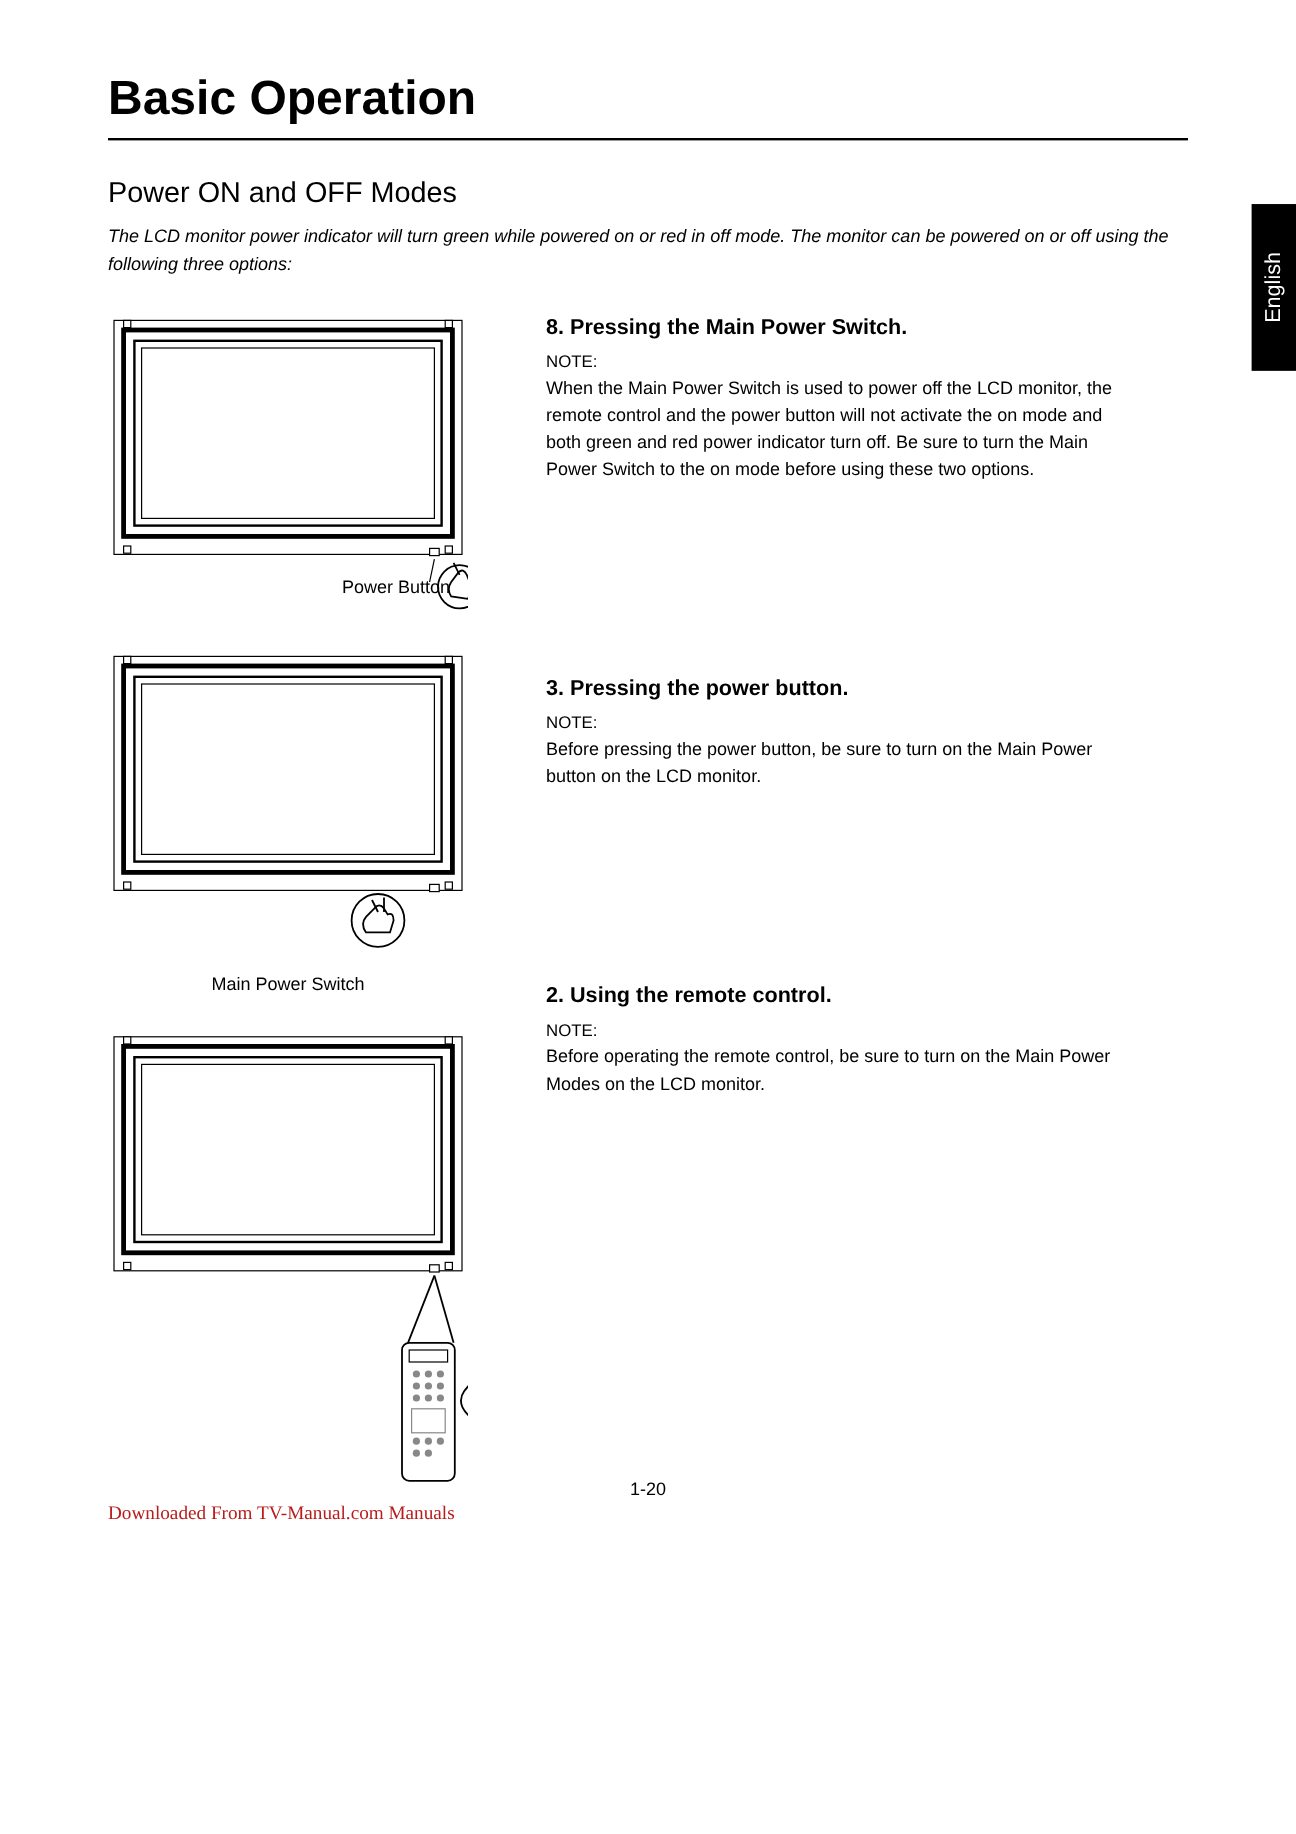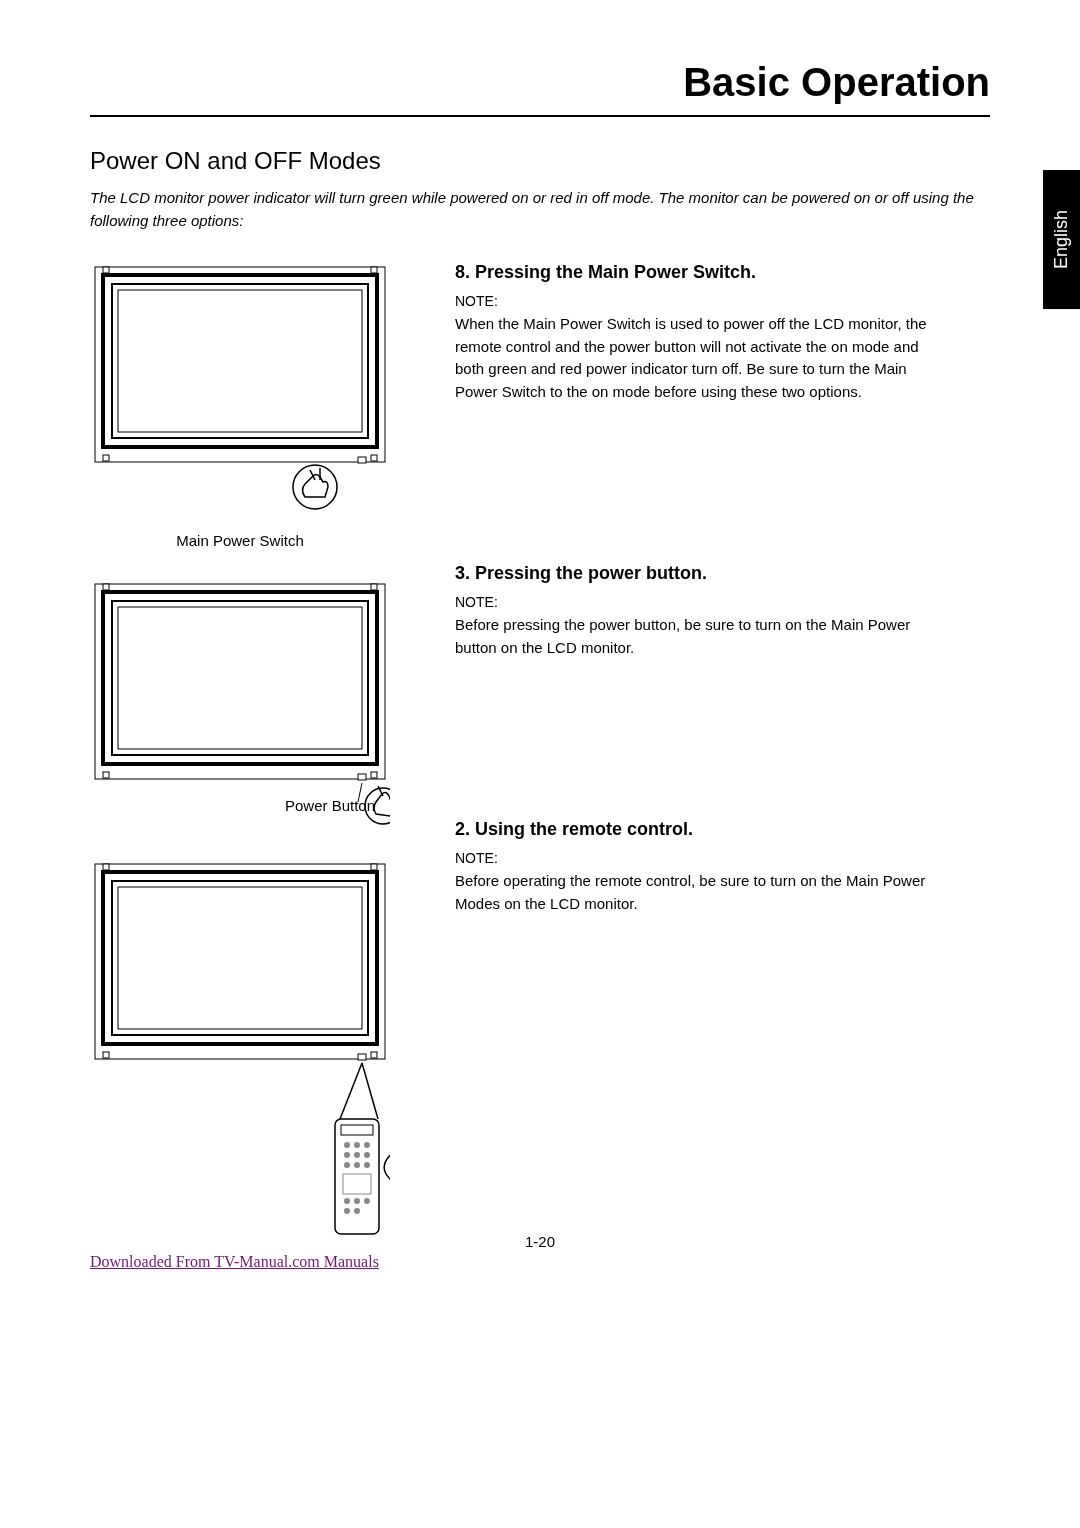--- a/index.html
+++ b/index.html
@@ -14,21 +14,20 @@
   }
   .page {
     padding: 60px 90px 40px 90px;
     box-sizing: border-box;
     position: relative;
   }
   .title {
     font-size: 40px;
     font-weight: bold;
     margin: 0 0 10px 0;
-    text-align: right;
   }
   .title-rule {
     border: none;
     border-top: 2px solid #000;
     margin: 0 0 30px 0;
   }
   .section-heading {
     font-size: 24px;
     font-weight: normal;
     margin: 0 0 12px 0;
@@ -86,62 +85,39 @@
     left: 0;
     width: 100%;
     text-align: center;
     font-size: 15px;
   }
   .download-link {
     position: absolute;
     bottom: 38px;
     left: 90px;
     font-size: 16px;
-    color: #701a75;
-    text-decoration: underline;
+    color: #b91c1c;
     font-family: "Times New Roman", serif;
   }
 </style>
 </head>
 <body>
 
 <div class="page">
 
   <h1 class="title">Basic Operation</h1>
   <hr class="title-rule">
 
   <div class="lang-tab">English</div>
 
   <h2 class="section-heading">Power ON and OFF Modes</h2>
   <p class="intro">The LCD monitor power indicator will turn green while powered on or red in off mode. The monitor can be powered on or off using the following three options:</p>
 
   <div class="columns">
     <div class="left-col">
-
-      <div class="figure-block">
-        <svg class="monitor-svg" width="300" height="270" viewBox="0 0 300 270">
-          <rect x="5" y="5" width="290" height="195" fill="none" stroke="#000" stroke-width="1"></rect>
-          <rect x="13" y="13" width="274" height="172" fill="none" stroke="#000" stroke-width="4"></rect>
-          <rect x="22" y="22" width="256" height="154" fill="none" stroke="#000" stroke-width="2"></rect>
-          <rect x="28" y="28" width="244" height="142" fill="none" stroke="#000" stroke-width="1"></rect>
-          <rect x="13" y="5" width="6" height="6" fill="#fff" stroke="#000"></rect>
-          <rect x="281" y="5" width="6" height="6" fill="#fff" stroke="#000"></rect>
-          <rect x="13" y="193" width="6" height="6" fill="#fff" stroke="#000"></rect>
-          <rect x="281" y="193" width="6" height="6" fill="#fff" stroke="#000"></rect>
-          <rect x="268" y="195" width="8" height="6" fill="#fff" stroke="#000"></rect>
-
-          <g transform="translate(200,200)">
-            <circle cx="25" cy="25" r="22" fill="none" stroke="#000" stroke-width="1.5"></circle>
-            <path d="M15 35 Q10 28 15 22 L22 15 Q26 10 30 15 L33 20 Q38 18 38 25 L35 35 Z" fill="#fff" stroke="#000" stroke-width="1.5"></path>
-            <line x1="25" y1="18" x2="20" y2="8" stroke="#000" stroke-width="1.5"></line>
-            <line x1="30" y1="18" x2="30" y2="6" stroke="#000" stroke-width="1.5"></line>
-          </g>
-        </svg>
-        <div class="fig-caption">Main Power Switch</div>
-      </div>
 
       <div class="figure-block">
         <svg class="monitor-svg" width="300" height="250" viewBox="0 0 300 250">
           <rect x="5" y="5" width="290" height="195" fill="none" stroke="#000" stroke-width="1"></rect>
           <rect x="13" y="13" width="274" height="172" fill="none" stroke="#000" stroke-width="4"></rect>
           <rect x="22" y="22" width="256" height="154" fill="none" stroke="#000" stroke-width="2"></rect>
           <rect x="28" y="28" width="244" height="142" fill="none" stroke="#000" stroke-width="1"></rect>
           <rect x="13" y="5" width="6" height="6" fill="#fff" stroke="#000"></rect>
           <rect x="281" y="5" width="6" height="6" fill="#fff" stroke="#000"></rect>
           <rect x="13" y="193" width="6" height="6" fill="#fff" stroke="#000"></rect>
@@ -149,20 +125,42 @@
           <rect x="268" y="195" width="8" height="6" fill="#fff" stroke="#000"></rect>
           <text x="195" y="232" font-size="15" font-family="Arial">Power Button</text>
           <line x1="268" y1="223" x2="272" y2="204" stroke="#000" stroke-width="1"></line>
 
           <g transform="translate(278,205)">
             <circle cx="15" cy="22" r="18" fill="none" stroke="#000" stroke-width="1.5"></circle>
             <path d="M8 30 Q4 24 8 18 L14 10 Q18 6 21 12 L23 17 Q27 16 26 23 L22 32 Z" fill="#fff" stroke="#000" stroke-width="1.5"></path>
             <line x1="15" y1="12" x2="10" y2="2" stroke="#000" stroke-width="1.5"></line>
           </g>
         </svg>
+      </div>
+
+      <div class="figure-block">
+        <svg class="monitor-svg" width="300" height="270" viewBox="0 0 300 270">
+          <rect x="5" y="5" width="290" height="195" fill="none" stroke="#000" stroke-width="1"></rect>
+          <rect x="13" y="13" width="274" height="172" fill="none" stroke="#000" stroke-width="4"></rect>
+          <rect x="22" y="22" width="256" height="154" fill="none" stroke="#000" stroke-width="2"></rect>
+          <rect x="28" y="28" width="244" height="142" fill="none" stroke="#000" stroke-width="1"></rect>
+          <rect x="13" y="5" width="6" height="6" fill="#fff" stroke="#000"></rect>
+          <rect x="281" y="5" width="6" height="6" fill="#fff" stroke="#000"></rect>
+          <rect x="13" y="193" width="6" height="6" fill="#fff" stroke="#000"></rect>
+          <rect x="281" y="193" width="6" height="6" fill="#fff" stroke="#000"></rect>
+          <rect x="268" y="195" width="8" height="6" fill="#fff" stroke="#000"></rect>
+
+          <g transform="translate(200,200)">
+            <circle cx="25" cy="25" r="22" fill="none" stroke="#000" stroke-width="1.5"></circle>
+            <path d="M15 35 Q10 28 15 22 L22 15 Q26 10 30 15 L33 20 Q38 18 38 25 L35 35 Z" fill="#fff" stroke="#000" stroke-width="1.5"></path>
+            <line x1="25" y1="18" x2="20" y2="8" stroke="#000" stroke-width="1.5"></line>
+            <line x1="30" y1="18" x2="30" y2="6" stroke="#000" stroke-width="1.5"></line>
+          </g>
+        </svg>
+        <div class="fig-caption">Main Power Switch</div>
       </div>
 
       <div class="figure-block">
         <svg class="monitor-svg" width="300" height="380" viewBox="0 0 300 380">
           <rect x="5" y="5" width="290" height="195" fill="none" stroke="#000" stroke-width="1"></rect>
           <rect x="13" y="13" width="274" height="172" fill="none" stroke="#000" stroke-width="4"></rect>
           <rect x="22" y="22" width="256" height="154" fill="none" stroke="#000" stroke-width="2"></rect>
           <rect x="28" y="28" width="244" height="142" fill="none" stroke="#000" stroke-width="1"></rect>
           <rect x="13" y="5" width="6" height="6" fill="#fff" stroke="#000"></rect>
           <rect x="281" y="5" width="6" height="6" fill="#fff" stroke="#000"></rect>

